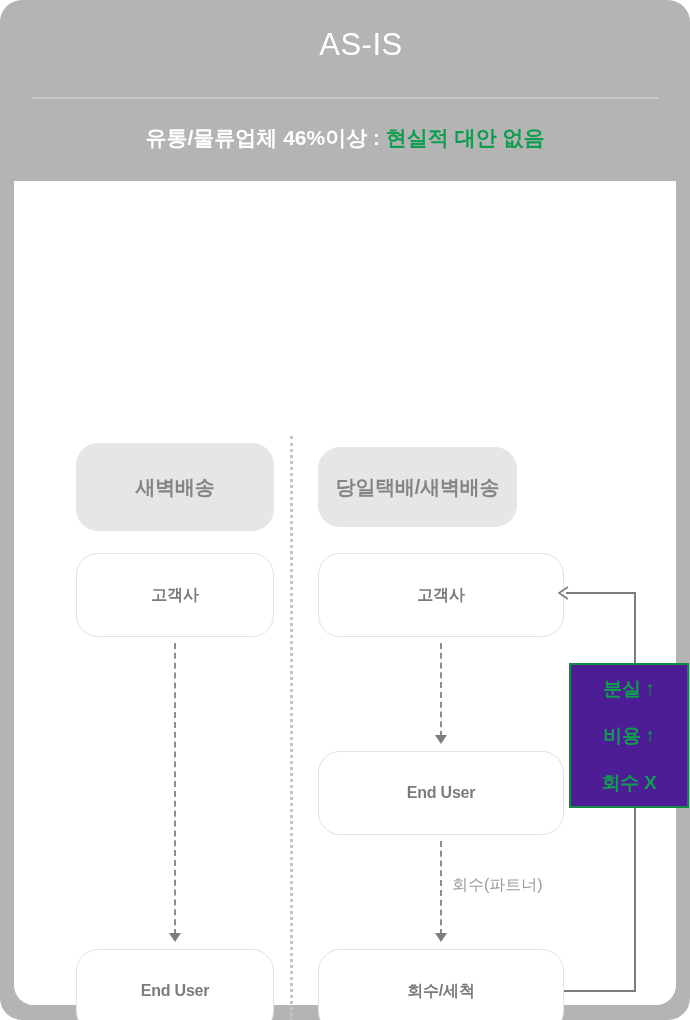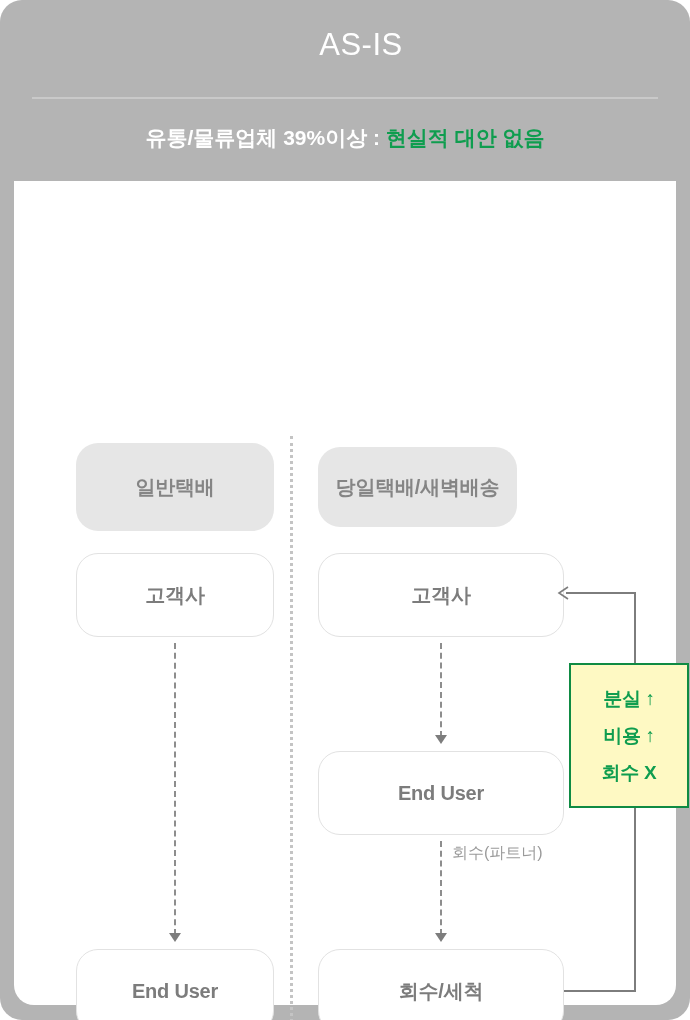--- a/index.html
+++ b/index.html
@@ -101,21 +101,21 @@
   .node.filled {
     background: #e6e6e6;
     border-radius: 22px;
     font-size: 20px;
     color: #858585;
   }
   .node.outlined {
     background: #ffffff;
     border: 1.6px solid #e2e2e2;
     border-radius: 22px;
-    font-size: 20px;
+    font-size: 16px;
     color: #7c7c7c;
   }
 
   
   .n-left-1 { left: 62px;  top: 262px; width: 198px; height: 88px; }
   .n-left-2 { left: 62px;  top: 372px; width: 198px; height: 84px; }
   .n-left-3 { left: 62px;  top: 768px; width: 198px; height: 84px; }
 
   
   .n-right-1 { left: 304px; top: 266px; width: 199px; height: 80px; }
@@ -143,21 +143,21 @@
 
   .d-right-a      { left: 426px; top: 462px; height: 94px; }
   .d-right-a-head { left: 421px; top: 554px; }
 
   .d-right-b      { left: 426px; top: 660px; height: 94px; }
   .d-right-b-head { left: 421px; top: 752px; }
 
   .edge-label {
     position: absolute;
     left: 438px;
-    top: 662px;
+    top: 694px;
     font-size: 16px;
     color: #9a9a9a;
     white-space: nowrap;
   }
 
   
   .ret-seg {
     position: absolute;
     background: #7d7d7d;
   }
@@ -173,56 +173,56 @@
   }
 
   
   .callout {
     position: absolute;
     left: 555px;
     top: 482px;
     width: 120px;
     height: 145px;
     box-sizing: border-box;
-    background: #fef9c3;
+    background: #4c1d95;
     border: 2.5px solid #0f8b43;
     display: flex;
     flex-direction: column;
     align-items: center;
     justify-content: center;
-    gap: 11px;
+    gap: 21px;
   }
   .callout-row {
     font-size: 19px;
     font-weight: 700;
     color: #0f9d4f;
     white-space: nowrap;
     letter-spacing: -0.3px;
   }
 </style>
 </head>
 <body>
 
 <div id="app">
 
   <div class="header">
     <div class="header-title">AS-IS</div>
 
     <div class="header-rule"></div>
 
     <div class="header-sub">
-      <span>유통/물류업체 39%이상 : </span><span class="accent">현실적 대안 없음</span>
+      <span>유통/물류업체 46%이상 : </span><span class="accent">현실적 대안 없음</span>
     </div>
   </div>
 
   <div class="card">
 
     <div class="divider"></div>
 
-    <div class="node filled n-left-1">일반택배</div>
+    <div class="node filled n-left-1">새벽배송</div>
 
     <div class="node outlined n-left-2">고객사</div>
 
     <div class="dashed-line d-left"></div>
     <div class="arrow-head d-left-head"></div>
 
     <div class="node outlined n-left-3">End User</div>
 
     <div class="node filled n-right-1">당일택배/새벽배송</div>
 

